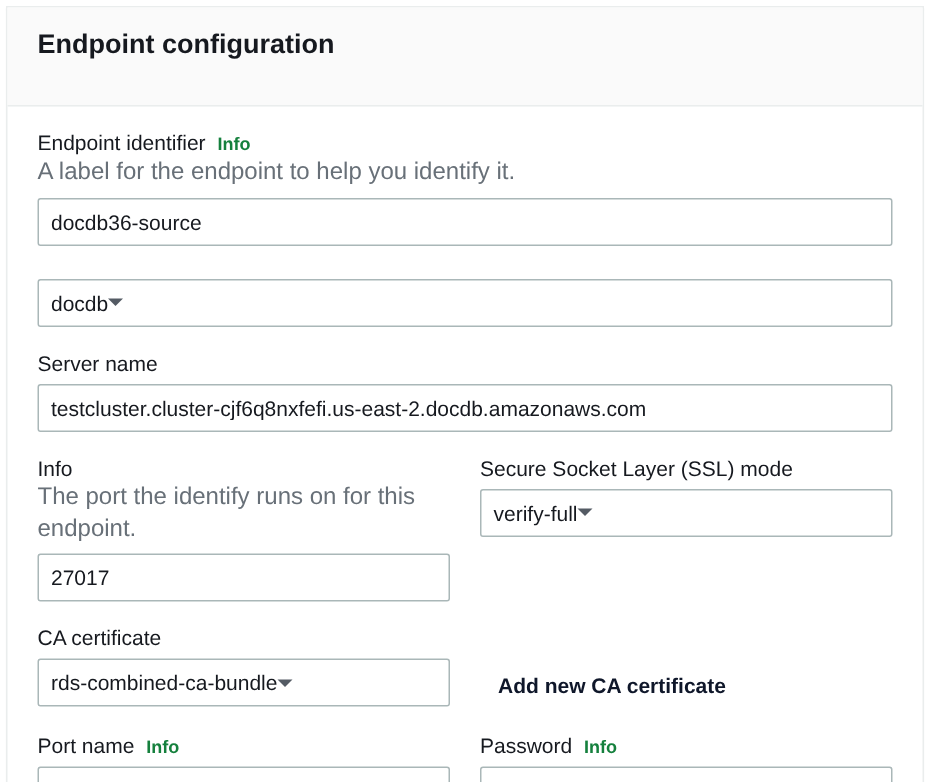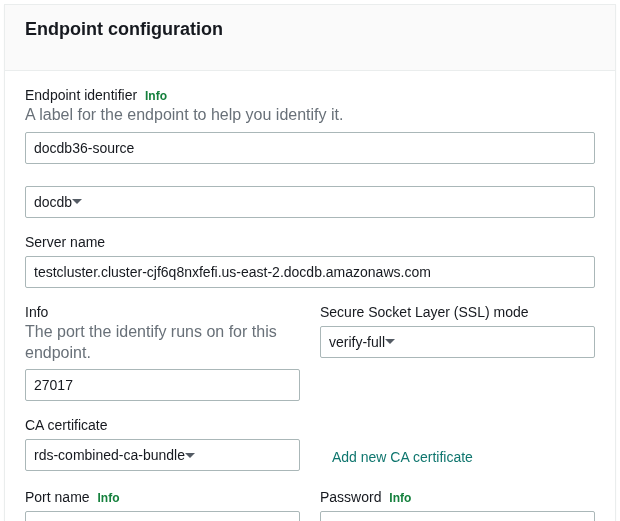--- a/index.html
+++ b/index.html
@@ -82,22 +82,22 @@
     border-right: 5px solid transparent;
     border-top: 5px solid #545b64;
   }
   .field { }
   .add-cert {
     display: flex;
     align-items: center;
     height: 32px;
     margin-top: 6px;
     font-size: 14px;
-    font-weight: 400;
-    color: #0f766e;
+    font-weight: 700;
+    color: #0f172a;
     cursor: pointer;
     padding-left: 12px;
   }
 </style>
 </head>
 <body>
 
 <div class="panel">
   <div class="panel-header">
     <span class="panel-title">Endpoint configuration</span>

